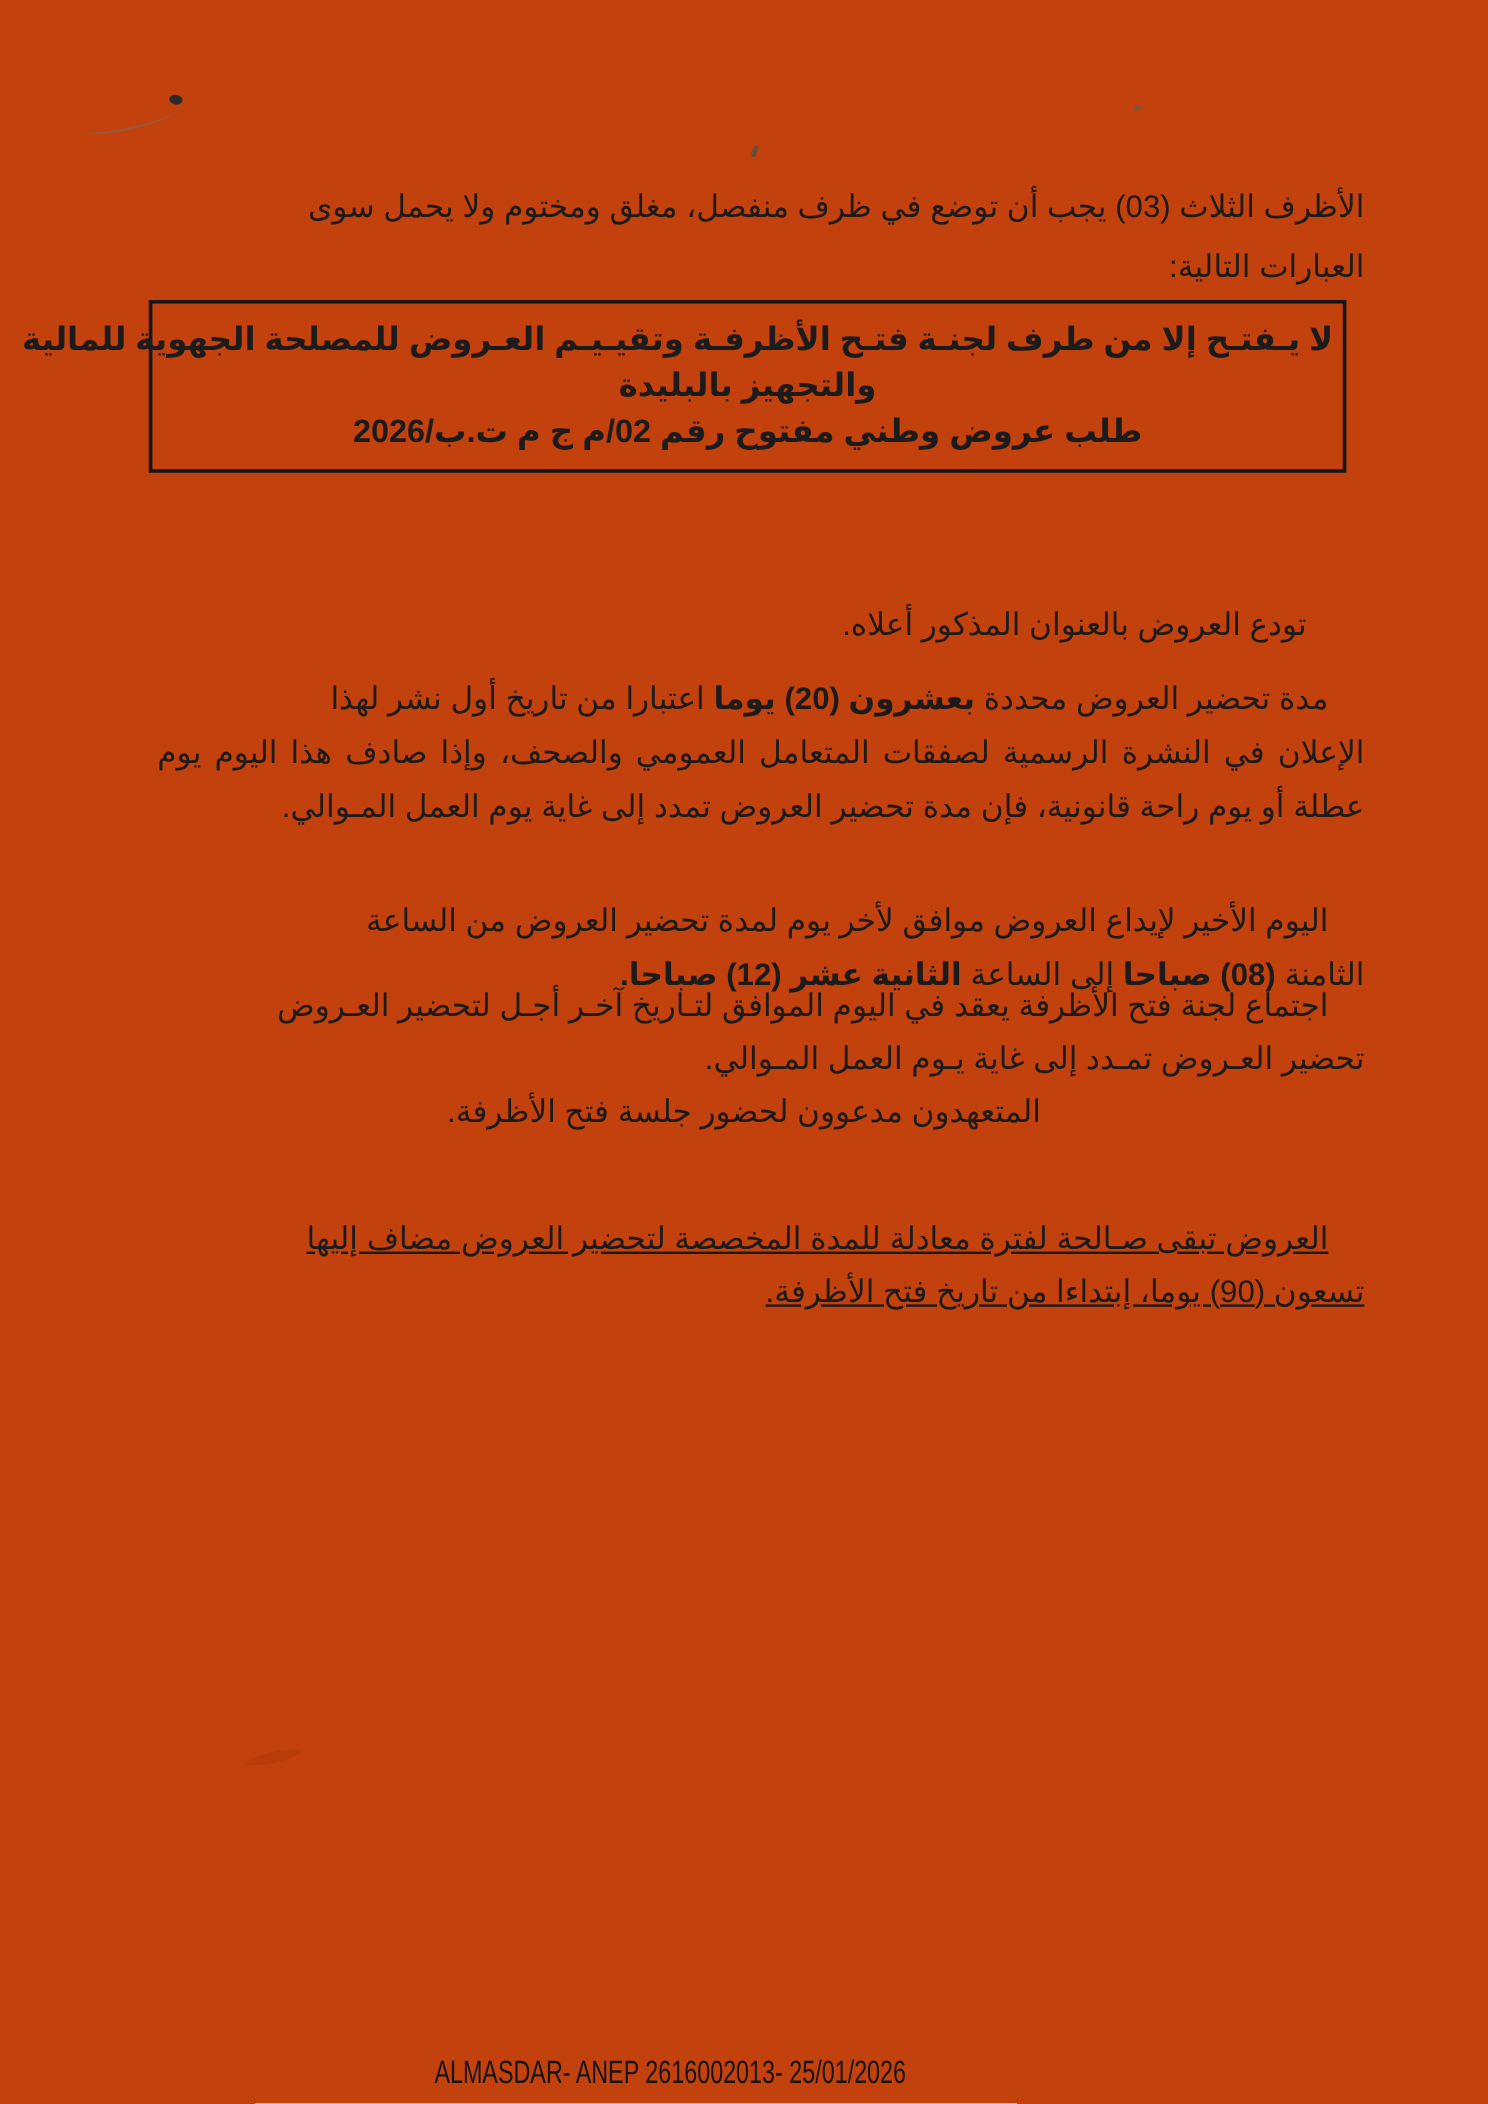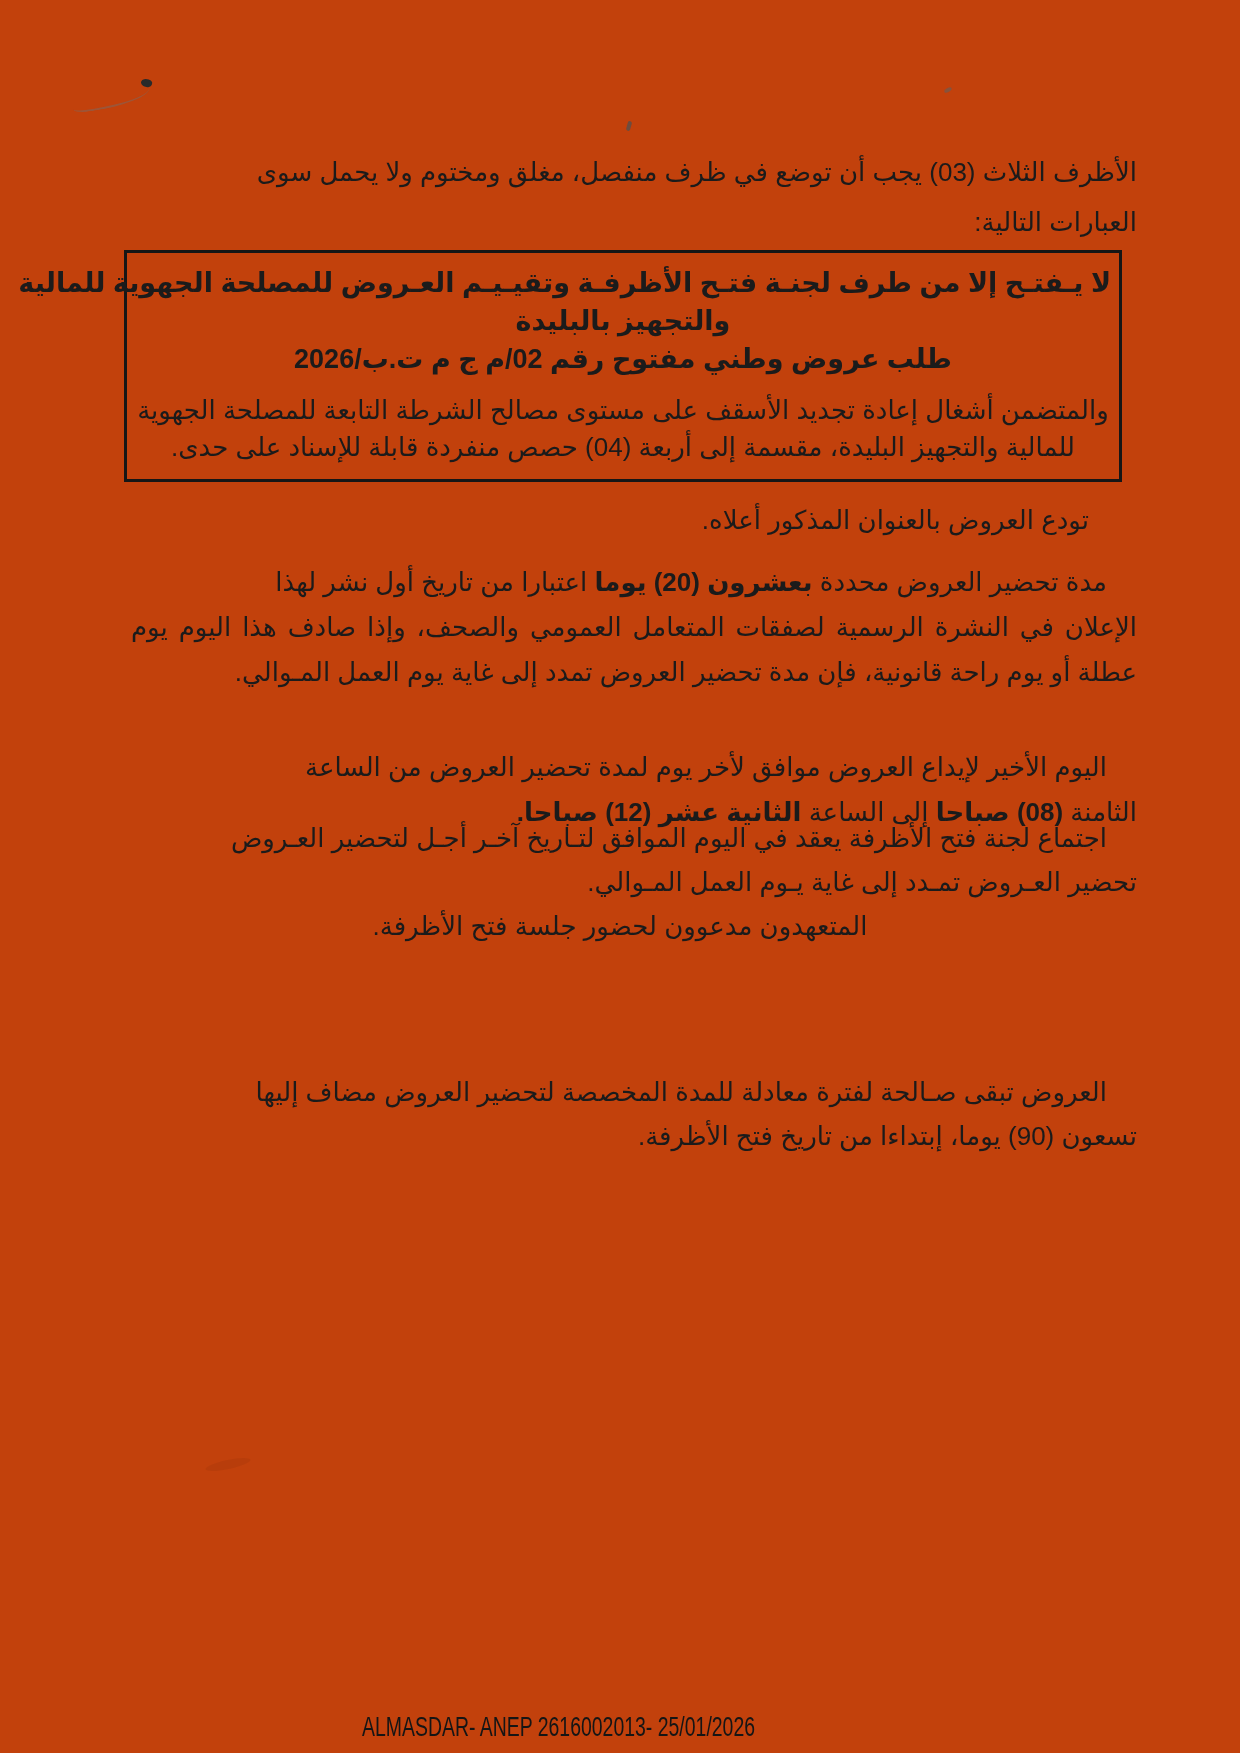--- a/index.html
+++ b/index.html
@@ -88,21 +88,21 @@
   }
   .box-line.bold { font-weight: bold; font-size: 27px; }
   .box-desc { margin-top: 14px; }
   .box-desc .box-line { font-size: 26px; line-height: 37px; }
 
   .deposit     { top: 498px; }
   .preparation { top: 560px; margin-left: 28px; }
   .deadline    { top: 710px; margin-top: 35px; }
   .opening     { top: 816px; }
   .opening .line { line-height: 44px; }
-  .validity    { top: 1070px; }
+  .validity    { top: 1010px; text-decoration: underline; }
   .validity .line { line-height: 44px; }
 
   
   .footer-line {
     position: absolute;
     top: 1712px;
     left: 362px;
     font-size: 27px;
     color: #151515;
     white-space: nowrap;
@@ -123,24 +123,20 @@
 
   <div class="para intro" dir="rtl">
     <div class="line">الأظرف الثلاث (03) يجب أن توضع في ظرف منفصل، مغلق ومختوم ولا يحمل سوى</div>
     <div class="line">العبارات التالية:</div>
   </div>
 
   <div class="notice-box" dir="rtl">
     <div class="box-line bold">لا يـفتـح إلا من طرف لجنـة فتـح الأظرفـة وتقيـيـم العـروض للمصلحة الجهوية للمالية</div>
     <div class="box-line bold">والتجهيز بالبليدة</div>
     <div class="box-line bold">طلب عروض وطني مفتوح رقم 02/م ج م ت.ب/2026</div>
-    <div class="box-desc">
-      <div class="box-line">والمتضمن أشغال إعادة تجديد الأسقف على مستوى مصالح الشرطة التابعة للمصلحة الجهوية</div>
-      <div class="box-line">للمالية والتجهيز البليدة، مقسمة إلى أربعة (04) حصص منفردة قابلة للإسناد على حدى.</div>
-    </div>
   </div>
 
   <div class="para deposit" dir="rtl">
     <div class="line indent-lg">تودع العروض بالعنوان المذكور أعلاه.</div>
   </div>
 
   <div class="para preparation" dir="rtl">
     <div class="line indent"><span>مدة تحضير العروض محددة </span><b>بعشرون (20) يوما</b><span> اعتبارا من تاريخ أول نشر لهذا</span></div>
     <div class="line stretch">الإعلان في النشرة الرسمية لصفقات المتعامل العمومي والصحف، وإذا صادف هذا اليوم يوم</div>
     <div class="line">عطلة أو يوم راحة قانونية، فإن مدة تحضير العروض تمدد إلى غاية يوم العمل المـوالي.</div>

